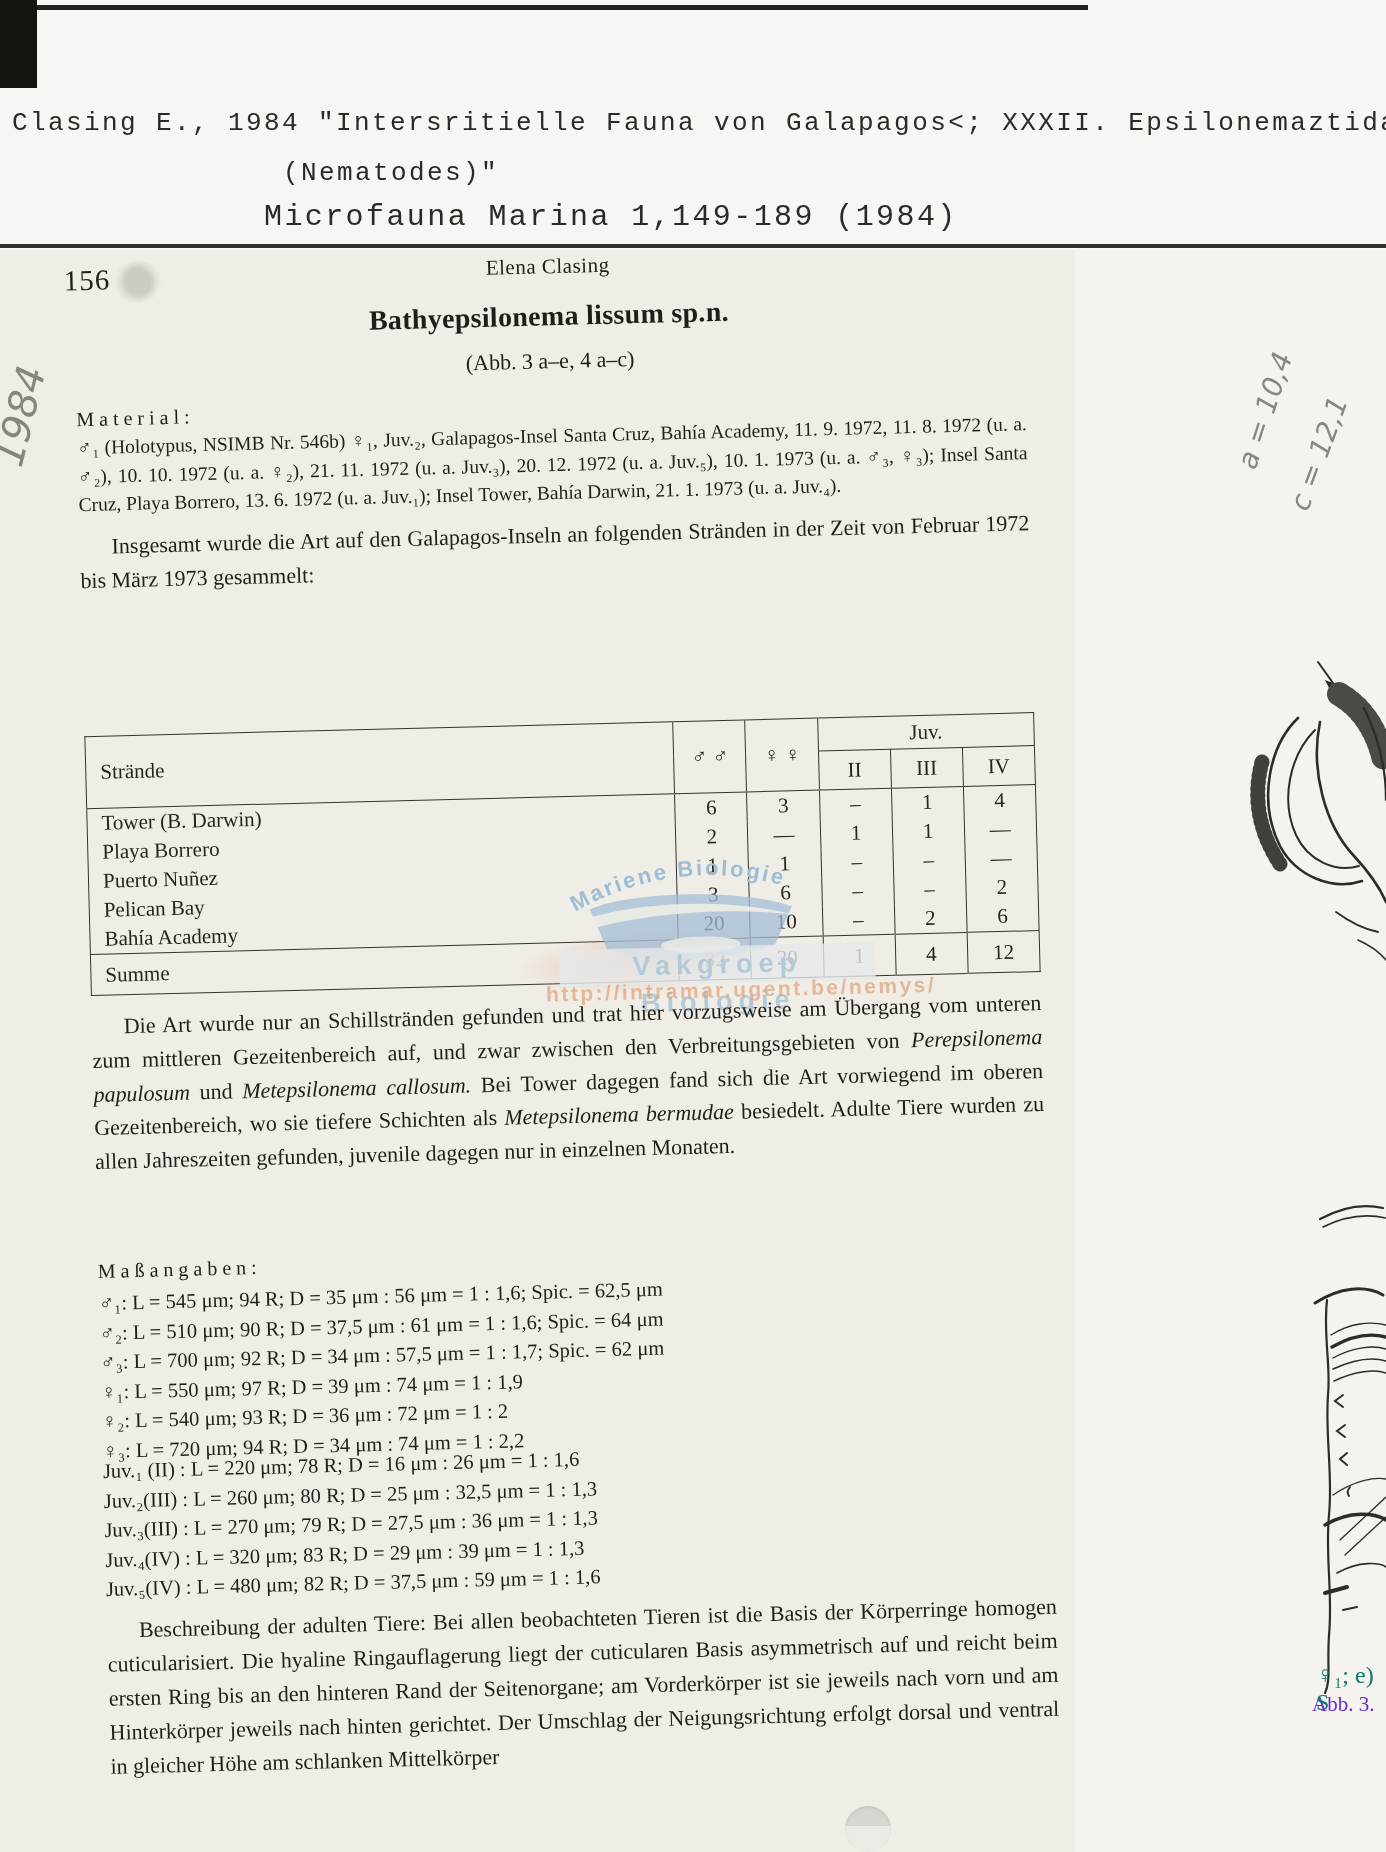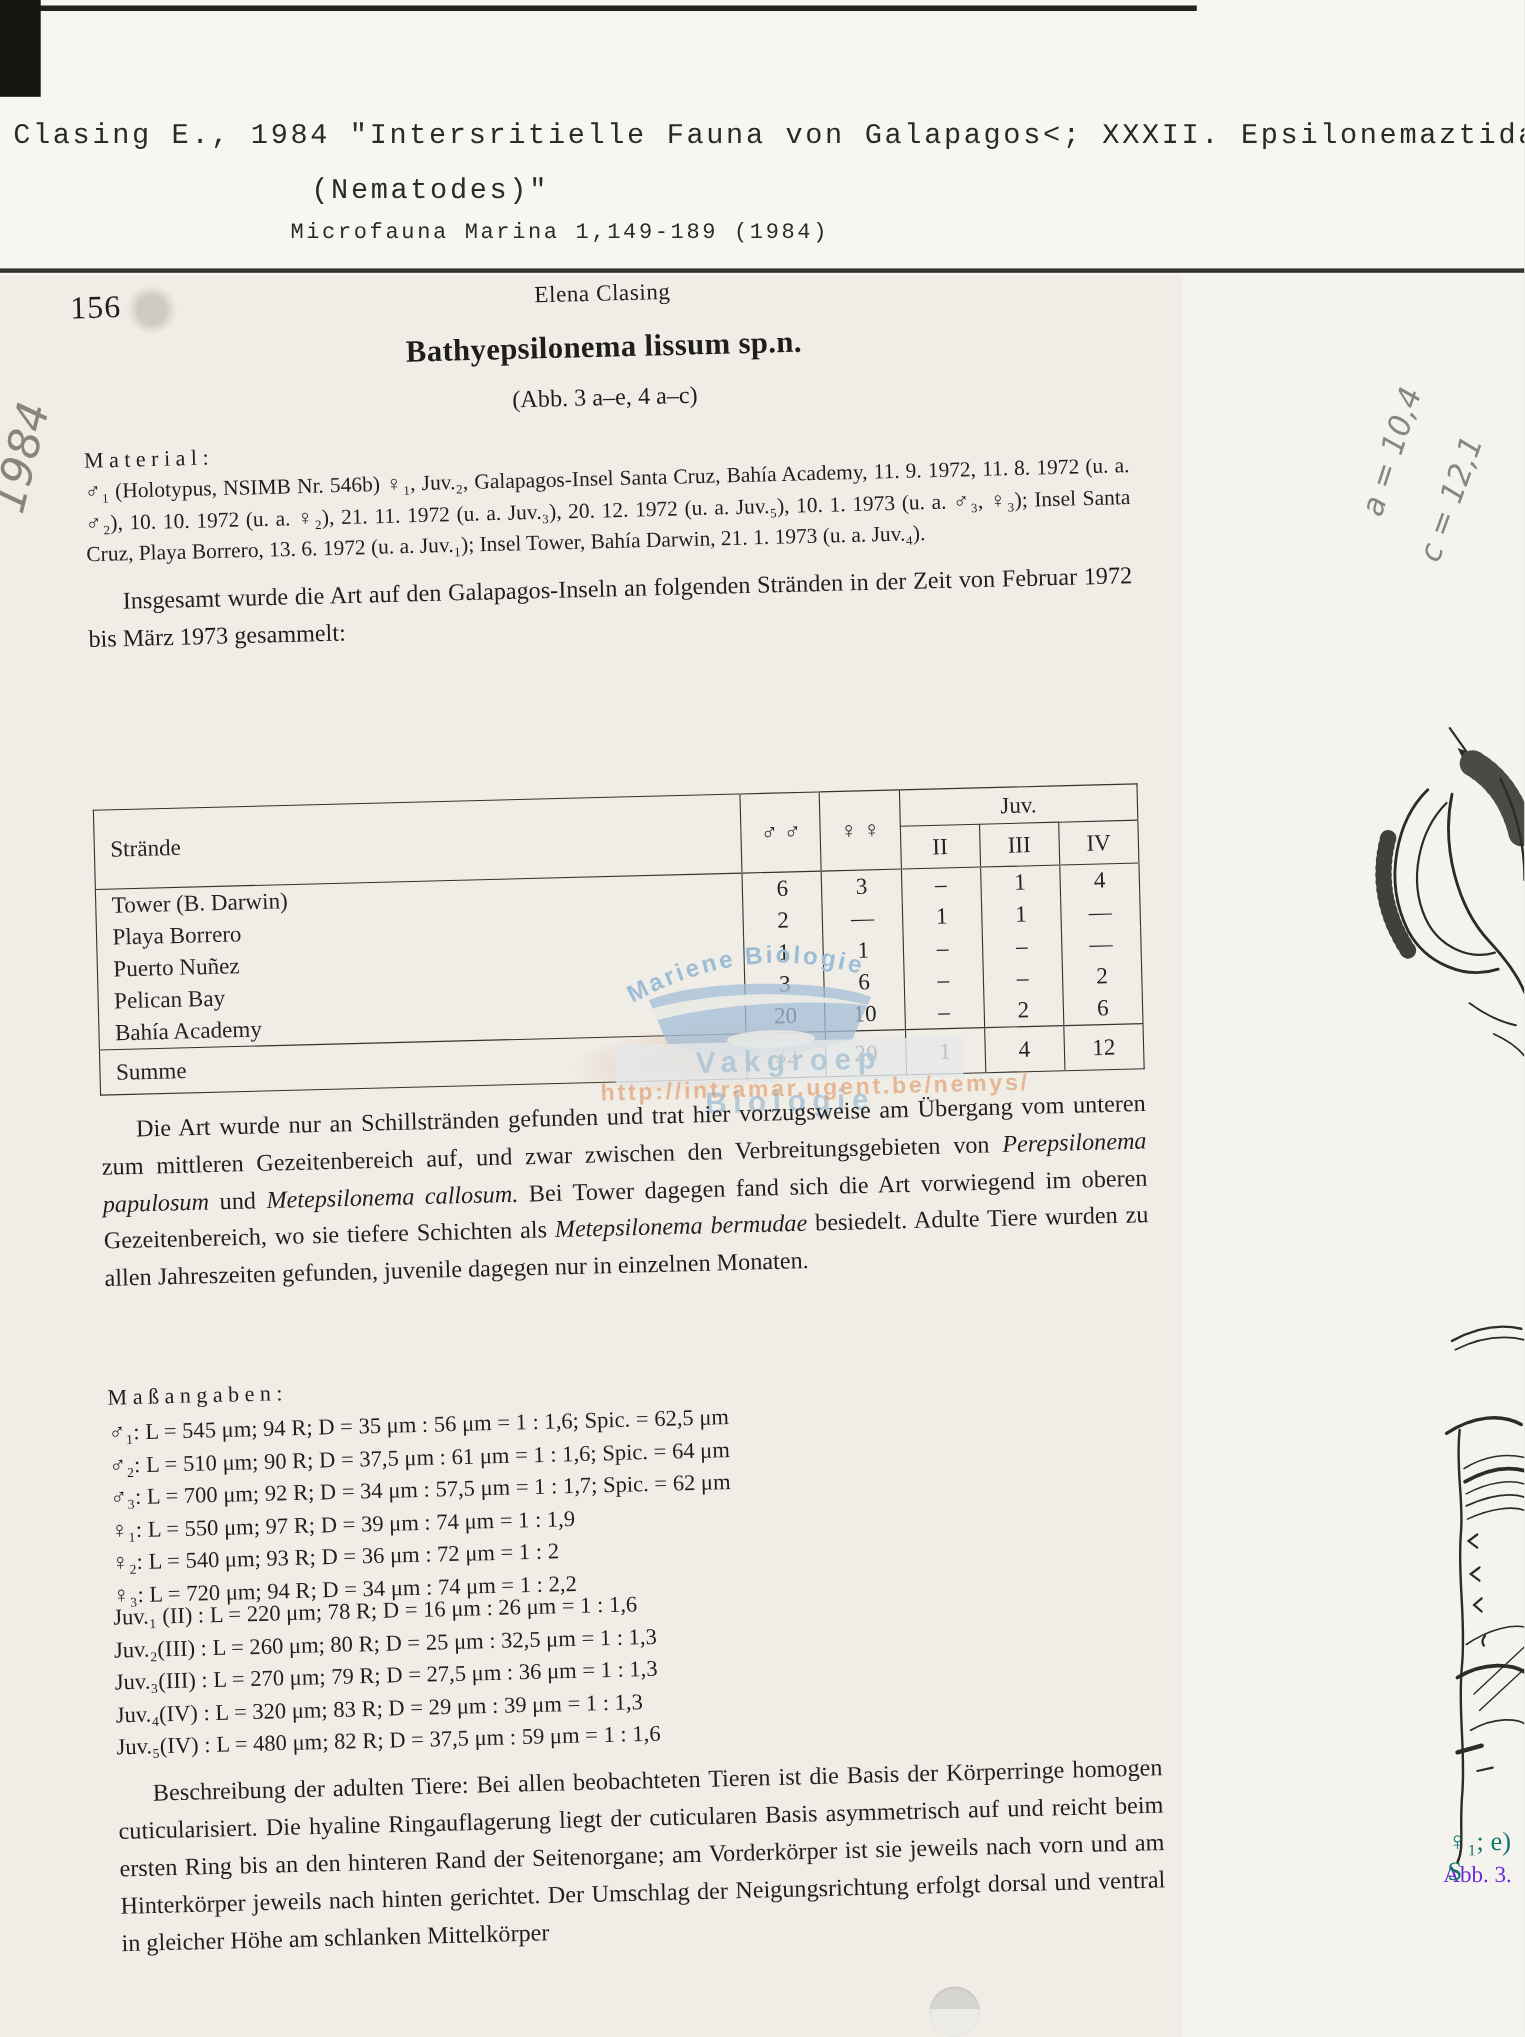--- a/index.html
+++ b/index.html
@@ -7,21 +7,21 @@
           font-family:"Liberation Serif", serif;color:#201e1a;}
   
   .top-line{position:absolute;left:0;top:5px;width:1088px;height:5px;background:#232220;}
   .corner-block{position:absolute;left:0;top:0;width:37px;height:88px;background:#16140f;}
   .left-strip{position:absolute;left:0;top:252px;width:9px;height:1600px;background:linear-gradient(90deg,#403e39,#6b6962);}
   .page-edge-line{position:absolute;left:0;top:244px;width:1386px;height:4px;background:#34322d;}
   
   .citation{position:absolute;left:0;top:0;width:1386px;font-family:"Liberation Mono", monospace;color:#2b2a26;}
   .cit1{position:absolute;left:12px;top:108px;font-size:26px;letter-spacing:2.4px;white-space:nowrap;}
   .cit2{position:absolute;left:283px;top:158px;font-size:26px;letter-spacing:2.4px;}
-  .cit3{position:absolute;left:264px;top:200px;font-size:20px;letter-spacing:2.4px;}
+  .cit3{position:absolute;left:264px;top:200px;font-size:30px;letter-spacing:2.4px;}
   
   .inner-page{position:absolute;left:0;top:250px;width:1386px;height:1602px;background:#efede6;}
   .right-page-area{position:absolute;left:1075px;top:0;width:311px;height:1602px;background:#f4f3ee;}
   .rot{position:absolute;left:0;top:0;width:1386px;height:1602px;transform:rotate(-1.45deg);transform-origin:570px 900px;}
   .pagenum{position:absolute;left:86px;top:2px;font-size:29px;letter-spacing:1px;}
   .smudge{position:absolute;left:136px;top:0;width:48px;height:42px;border-radius:50%;
           background:radial-gradient(circle at 50% 50%, rgba(150,148,140,.38) 0 40%, rgba(150,148,140,.12) 60%, transparent 75%);}
   .author{position:absolute;left:95px;top:4px;width:950px;text-align:center;font-size:21px;letter-spacing:.5px;}
   .title{position:absolute;left:95px;top:50px;width:950px;text-align:center;font-size:28px;font-weight:bold;letter-spacing:.3px;}
   .figref{position:absolute;left:95px;top:98px;width:950px;text-align:center;font-size:22px;}

